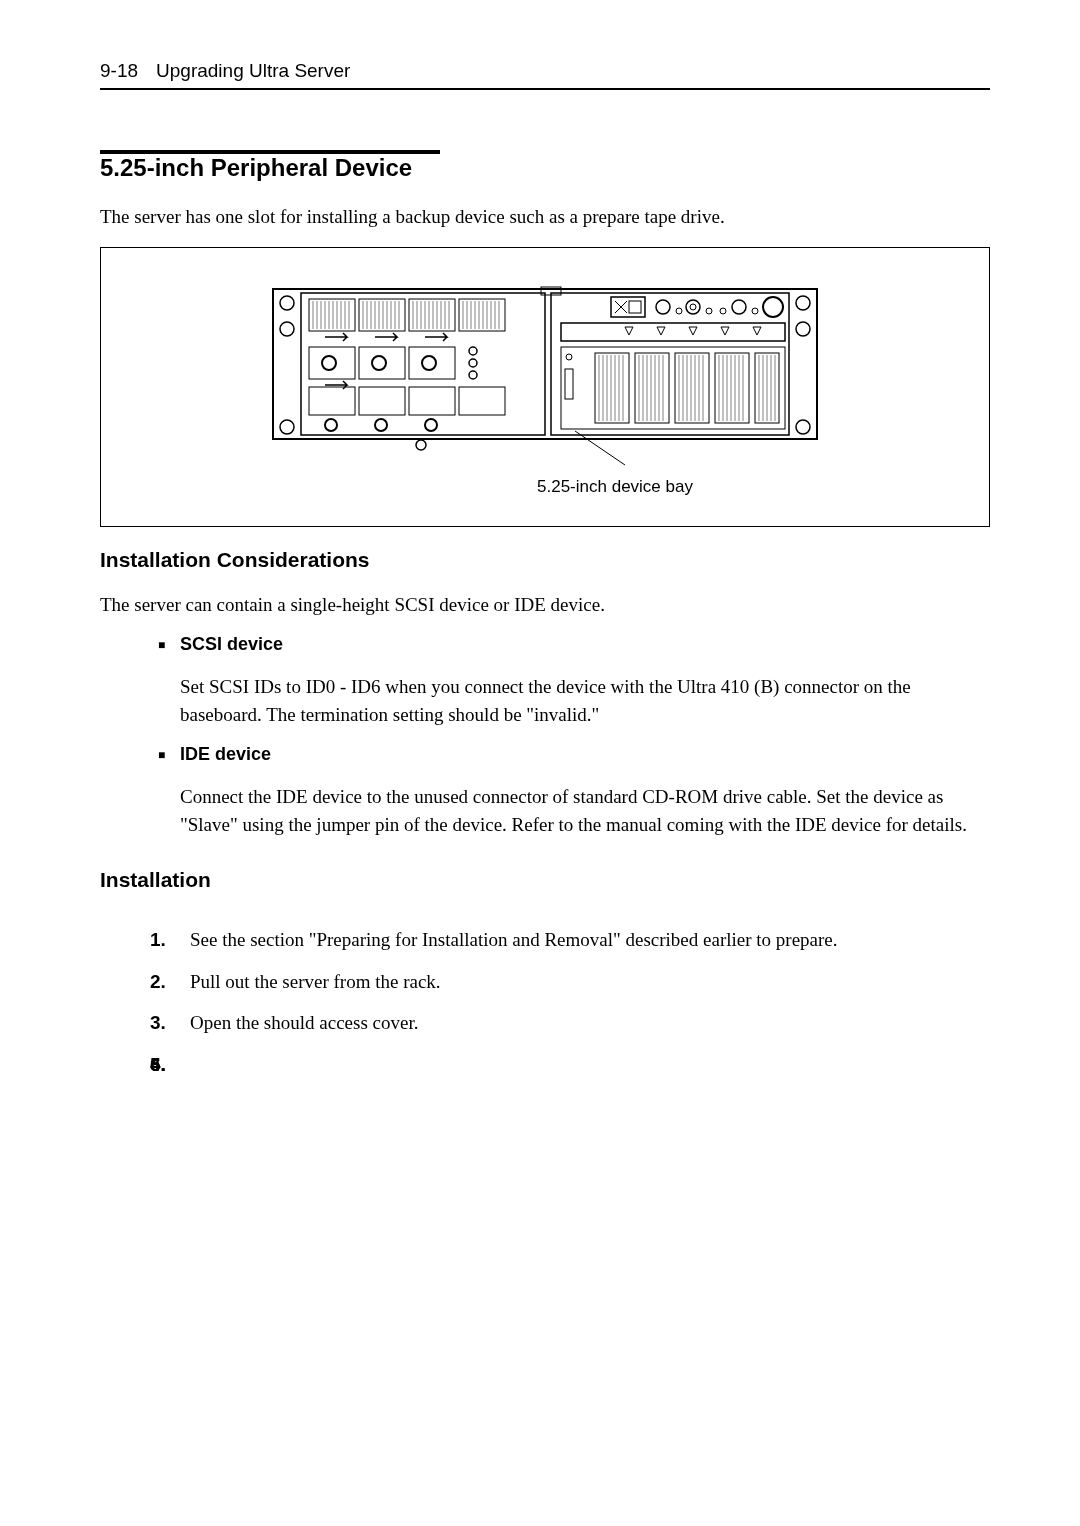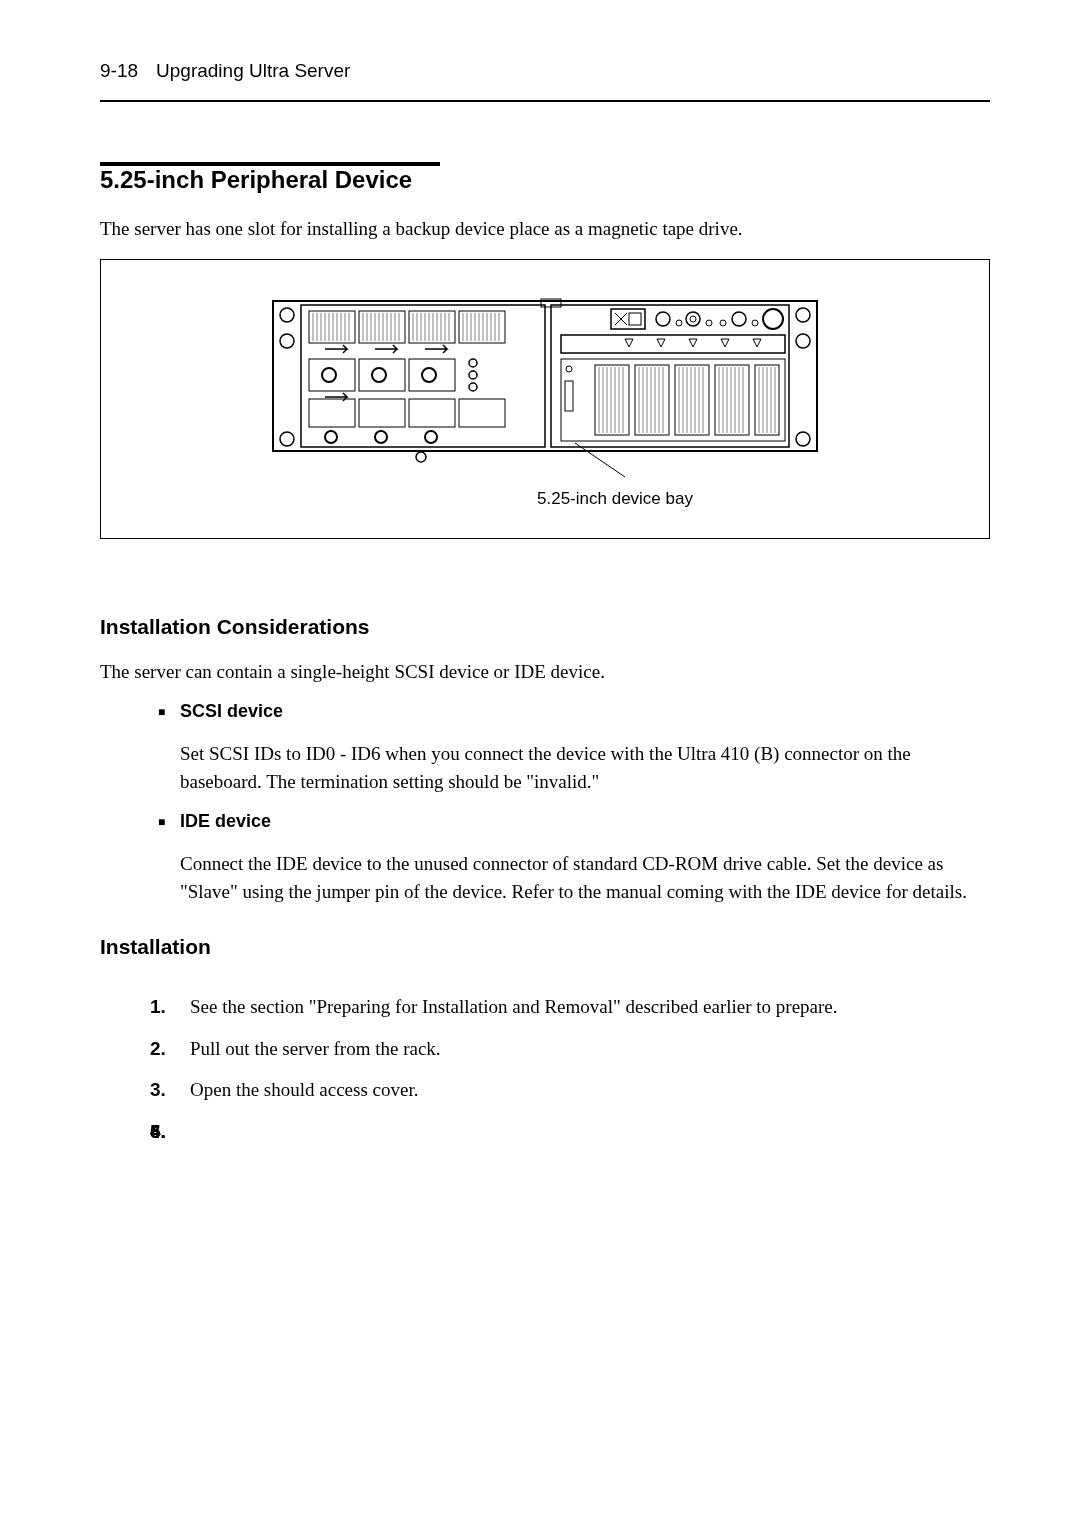--- a/index.html
+++ b/index.html
@@ -12,21 +12,21 @@
       width: 1080px;
       height: 1526px;
       background: #fff;
       color: #000;
       padding: 60px 90px 60px 100px;
     }
     .header-row {
       display: flex;
       align-items: baseline;
       border-bottom: 2px solid #000;
-      padding-bottom: 18px;
+      padding-bottom: 6px;
       margin-bottom: 60px;
     }
     .page-num {
       font-family: Arial, Helvetica, sans-serif;
       font-size: 19px;
       margin-right: 18px;
     }
     .header-title {
       font-family: Arial, Helvetica, sans-serif;
       font-size: 19px;
@@ -45,21 +45,21 @@
       margin-bottom: 16px;
     }
     .diagram-frame {
       border: 1px solid #000;
       width: 100%;
       height: 280px;
       display: flex;
       flex-direction: column;
       align-items: center;
       justify-content: center;
-      margin-bottom: 76px;
+      margin-bottom: 21px;
       padding: 12px 0;
     }
     .diagram-svg {
       width: 560px;
       height: 190px;
     }
     .diagram-label {
       font-family: Arial, Helvetica, sans-serif;
       font-size: 17px;
       margin-top: 10px;
@@ -125,21 +125,21 @@
 </head>
 <body>
 
 <div class="header-row">
   <span class="page-num">9-18</span>
   <span class="header-title">Upgrading Ultra Server</span>
 </div>
 
 <div class="section-heading">5.25-inch Peripheral Device</div>
 
-<p class="body-text">The server has one slot for installing a backup device place as a magnetic tape drive.</p>
+<p class="body-text">The server has one slot for installing a backup device such as a prepare tape drive.</p>
 
 <div class="diagram-frame">
   <svg class="diagram-svg" viewBox="0 0 560 190">
 
     <rect x="8" y="12" width="544" height="150" fill="none" stroke="#000" stroke-width="2"></rect>
 
     <circle cx="22" cy="26" r="7" fill="none" stroke="#000" stroke-width="1.5"></circle>
     <circle cx="22" cy="52" r="7" fill="none" stroke="#000" stroke-width="1.5"></circle>
     <circle cx="22" cy="150" r="7" fill="none" stroke="#000" stroke-width="1.5"></circle>
 

